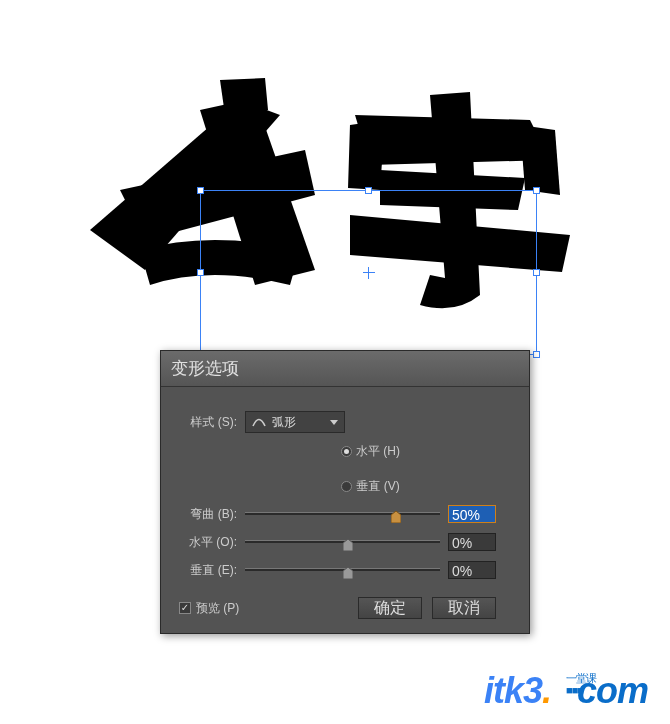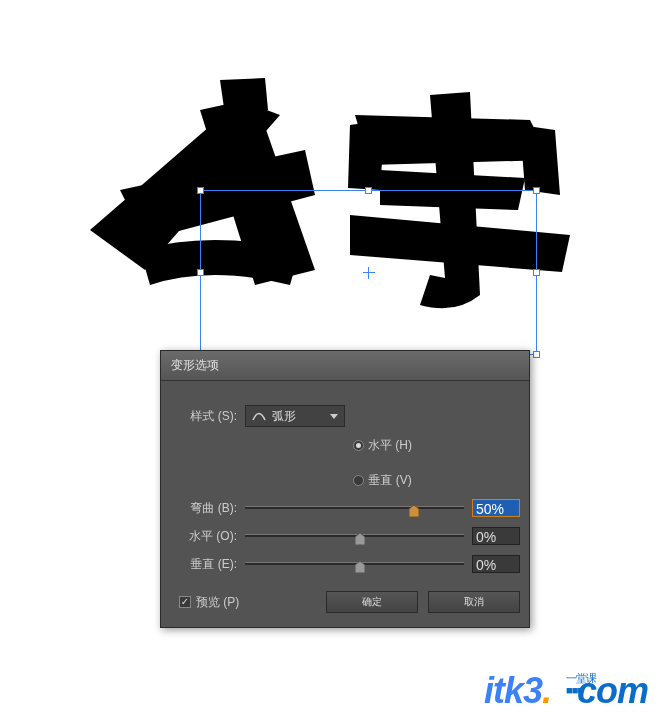--- a/index.html
+++ b/index.html
@@ -17,22 +17,22 @@
     .h-mr { top: 50%; right: -4px; margin-top: -4px; }
     .h-bl { bottom: -4px; left: -4px; }
     .h-bm { bottom: -4px; left: 50%; margin-left: -4px; }
     .h-br { bottom: -4px; right: -4px; }
     .center-mark { position: absolute; top:50%; left:50%; width:8px;height:8px;margin:-4px 0 0 -4px; }
     .center-mark::before,.center-mark::after{content:'';position:absolute;background:#3b82f6;}
     .center-mark::before{left:3px;top:-2px;width:1px;height:12px;}
     .center-mark::after{top:3px;left:-2px;height:1px;width:12px;}
 
     .dialog { position: absolute; top: 350px; left: 160px; width: 370px; background: #535353; border: 1px solid #2a2a2a; box-shadow: 2px 2px 8px rgba(0,0,0,.4); }
-    .titlebar { background: linear-gradient(#6b6b6b,#555); color: #e0e0e0; font-size: 12px; padding: 6px 10px; border-bottom: 1px solid #333; }
-    .dialog-body { padding: 14px 9px 14px 18px; font-size: 12px; color: #ccc; }
+    .titlebar { background: linear-gradient(#6b6b6b,#555); color: #e0e0e0; font-size: 17px; padding: 6px 10px; border-bottom: 1px solid #333; }
+    .dialog-body { padding: 14px 33px 14px 18px; font-size: 12px; color: #ccc; }
     
     .row { display: flex; align-items: center; margin: 10px 0; gap: 8px; }
     .label { width: 58px; text-align: right; color: #ccc; }
     .section-label { color: #ccc; margin: 8px 0 4px 0; }
     
     .dropdown { display: inline-flex; align-items: center; background: #424242; border: 1px solid #2a2a2a; height: 22px; padding: 0 6px; width: 100px; cursor: pointer; position: relative; }
     .dropdown .dd-icon { width: 14px; height: 10px; margin-right: 6px; }
     .dropdown .dd-text { flex: 1; color: #ddd; font-size: 12px; }
     .dropdown .dd-arrow { width: 0; height: 0; border-left: 4px solid transparent; border-right: 4px solid transparent; border-top: 5px solid #ccc; margin-left: 4px; }
     
@@ -46,21 +46,21 @@
     .track::after { content:''; position:absolute; top:-1px; left:0; right:0; height:1px; background:#777; }
     .thumb { position: absolute; top: 50%; width: 10px; height: 12px; margin-top: -3px; }
     .thumb svg { display:block; }
     
     .valbox { width: 48px; height: 18px; background: #3a3a3a; border: 1px solid #222; color: #ddd; font-size: 14px; padding: 1px 3px; text-align: left; }
     .valbox.selected { background: #1e5fb4; border: 1px solid #d08018; color: #fff; }
     
     .btn-row { display: flex; gap: 10px; justify-content: flex-end; margin-top: 18px; align-items: center; }
     .preview-check { display: inline-flex; align-items: center; gap: 5px; margin-right: auto; cursor: pointer; }
     .chk { width: 12px; height: 12px; border: 1px solid #888; background: #3a3a3a; display: inline-flex; align-items: center; justify-content: center; color: #ddd; font-size: 10px; line-height: 1; }
-    .btn { width: 92px; height: 22px; background: linear-gradient(#555,#444); border: 1px solid #2a2a2a; color: #ddd; font-size: 10px; cursor: pointer; }
+    .btn { width: 64px; height: 22px; background: linear-gradient(#555,#444); border: 1px solid #2a2a2a; color: #ddd; font-size: 16px; cursor: pointer; }
     
     .watermark { position: absolute; bottom: 12px; right: 22px; font-family: Arial, sans-serif; font-weight: 900; font-style: italic; font-size: 36px; letter-spacing: -1px; }
     .watermark .b1 { color: #3b82f6; }
     .watermark .b3 { color: #0a6dc9; margin-left: 26px; }
     .watermark .dot { color: #ff9800; }
     .watermark .tag { font-size: 11px; color: #0a6dc9; font-weight: normal; font-style: normal; position: absolute; right: 52px; top: 2px; line-height: 1.1; }
   </style>
 </head>
 <body>
 

